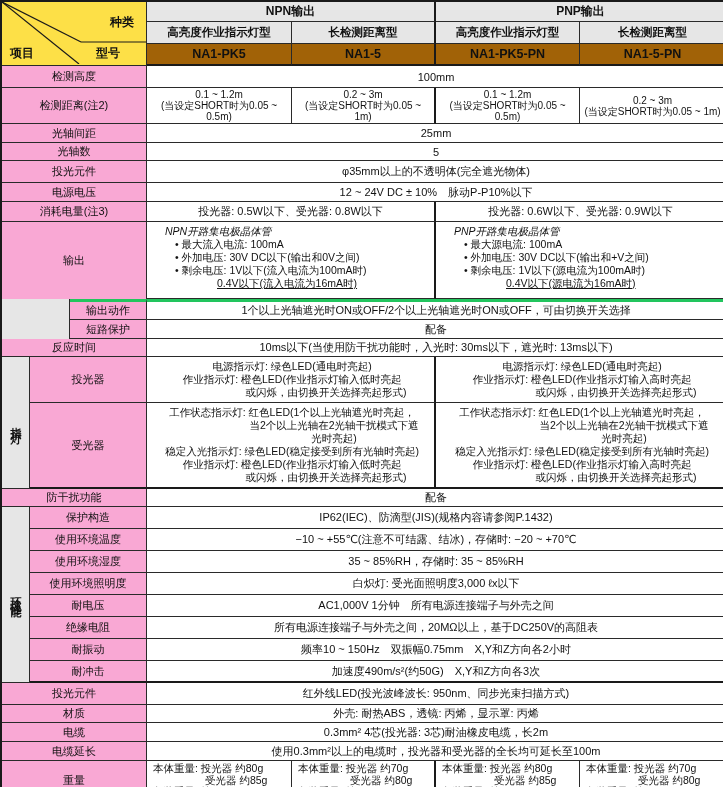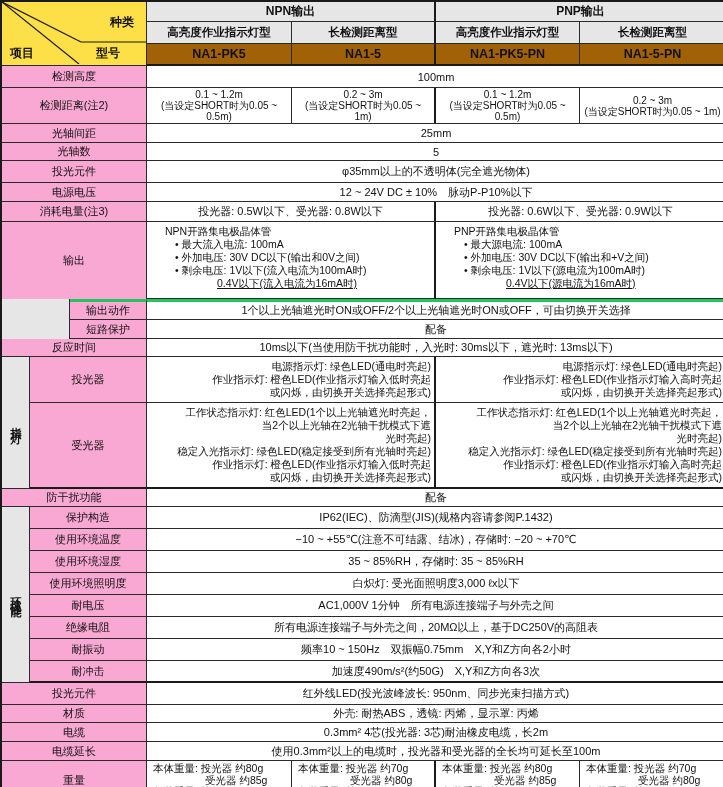--- a/index.html
+++ b/index.html
@@ -17,24 +17,24 @@
   td.model{background:#a16207;font-weight:bold;font-size:12.5px;}
   td.vlabel{background:#e6e6e6;font-weight:bold;padding:2px 0;}
   td.vlabel span{writing-mode:vertical-rl;text-orientation:upright;letter-spacing:3px;font-size:11px;}
   td.val{background:#fff;}
   td.blank{background:#e6e6e6;border-bottom:none;}
   .br2{border-right:2px solid #1a1a1a !important;}
   .bb2{border-bottom:2px solid #1a1a1a !important;}
   .bt{border-top:3px solid #22c55e;}
   .no-bb{border-bottom:none !important;}
   td.multiline{text-align:left;font-size:10.5px;line-height:13px;padding:3px 4px 3px 8px;vertical-align:top;}
-  td.multiline .t{padding-left:10px;}
+  td.multiline .t{padding-left:10px;font-style:italic;}
   td.multiline .b{padding-left:20px;}
   td.multiline .cont{padding-left:62px;text-decoration:underline;}
-  td.ind{text-align:right;font-size:10.5px;line-height:13px;padding:3px 3px 3px 6px;vertical-align:middle;}
+  td.ind{text-align:center;font-size:10.5px;line-height:13px;padding:3px 3px 3px 6px;vertical-align:middle;}
   td.ind .i1{padding-left:68px;}
   td.ind .i2{padding-left:84px;}
   .dist-main{font-size:10px;}
   .dist-sub{font-size:10px;line-height:11px;}
   td.wcell{text-align:left;font-size:10.5px;line-height:11.5px;padding:2px 2px 2px 6px;vertical-align:middle;}
   td.wcell .wi{padding-left:52px;}
   
   td.corner{position:relative;background:#fde047;padding:0;}
   td.corner svg{position:absolute;left:0;top:0;}
   td.corner .lbl{position:absolute;font-weight:bold;font-size:12px;}

